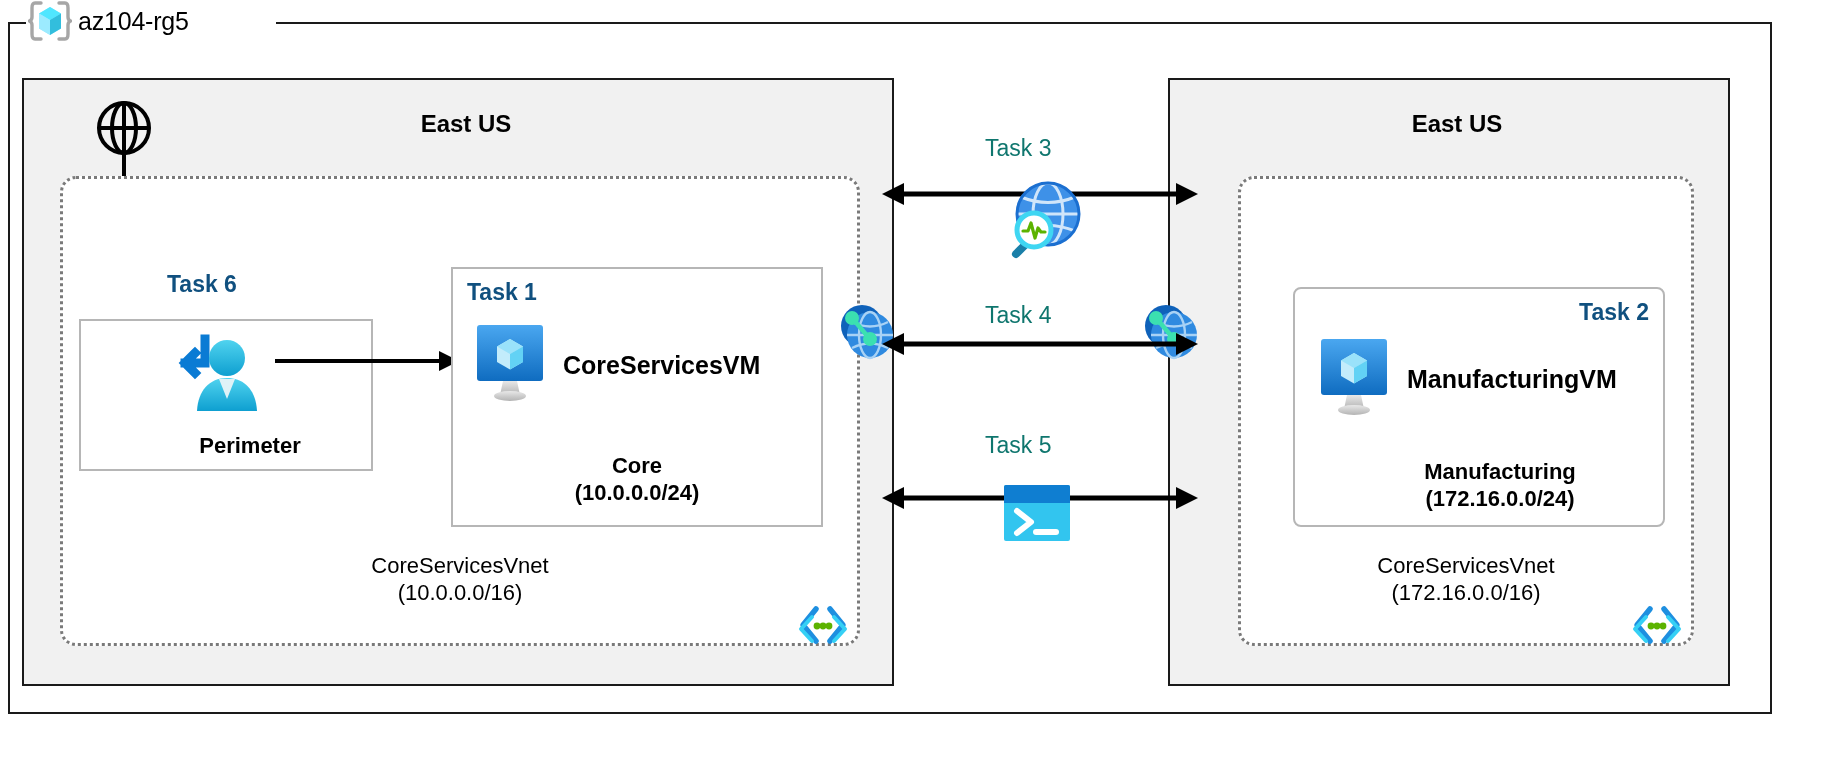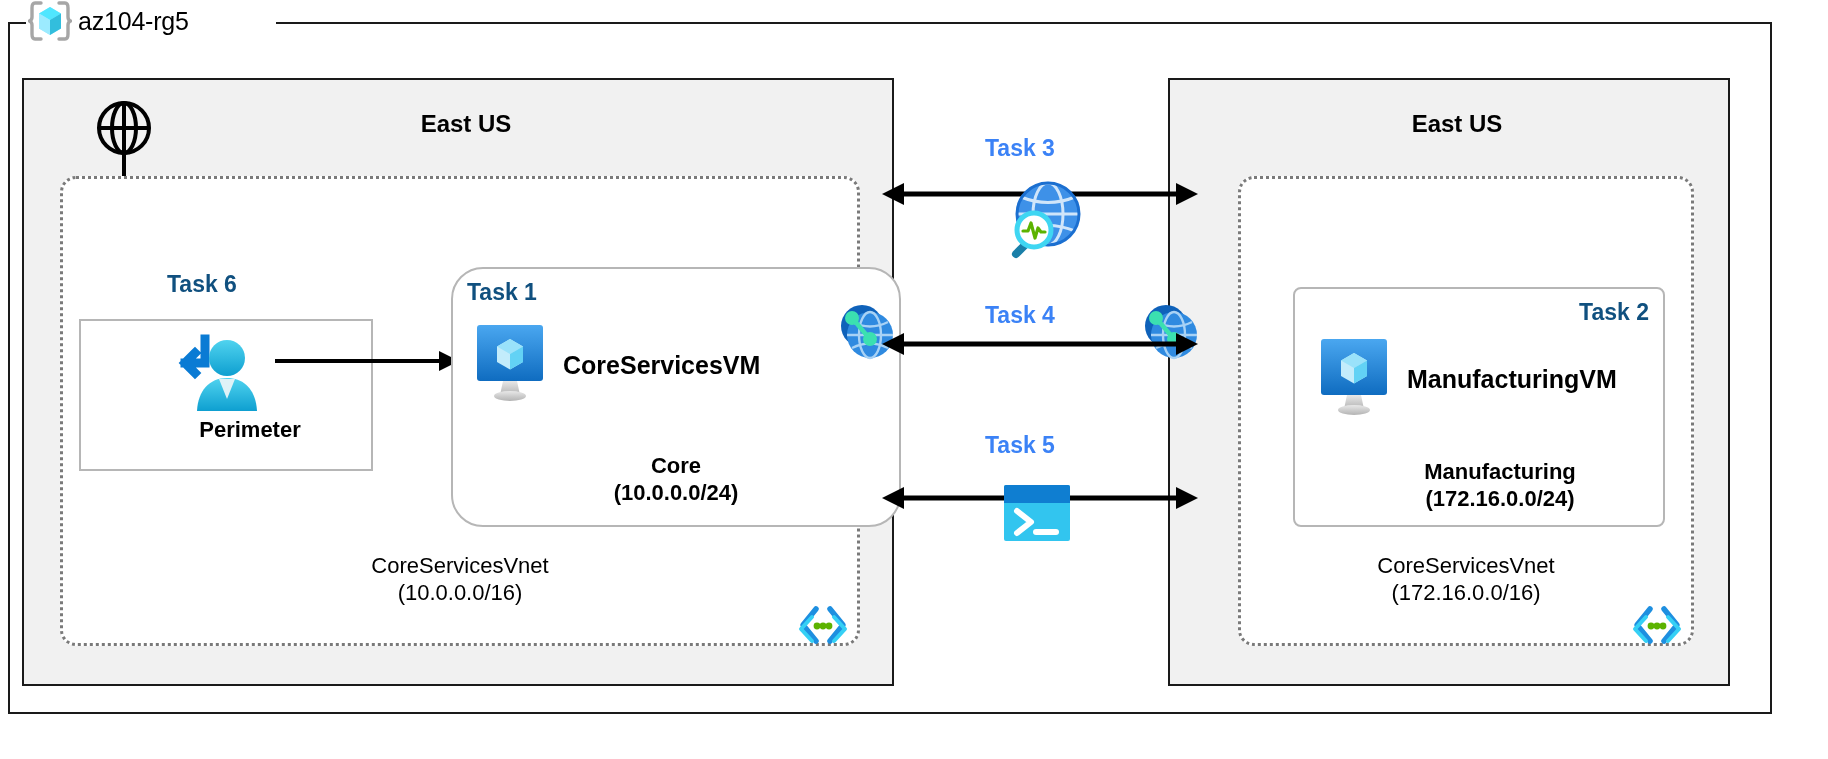--- a/index.html
+++ b/index.html
@@ -27,37 +27,37 @@
   #vnet-core{left:36px;top:96px;width:800px;height:470px;}
   #vnet-manu{left:68px;top:96px;width:456px;height:470px;}
   .vnet-label{position:absolute;left:0;right:0;text-align:center;font-size:22px;font-weight:normal;line-height:1.22;color:#000;}
   #vnet-core .vnet-label{bottom:36px;}
   #vnet-manu .vnet-label{bottom:36px;}
   .vnet-corner{position:absolute;right:8px;bottom:-4px;width:52px;height:44px;}
 
   
   .subnet{position:absolute;background:#fff;border:2px solid #b6b6b6;box-sizing:border-box;}
   #subnet-perimeter{left:16px;top:140px;width:294px;height:152px;}
-  #subnet-core{left:388px;top:88px;width:450px;height:260px;border-radius:32px;}
+  #subnet-core{left:388px;top:88px;width:372px;height:260px;}
   #subnet-manu{left:52px;top:108px;width:372px;height:240px;border-radius:8px;}
   .subnet-text{position:absolute;left:0;right:0;text-align:center;font-size:22px;font-weight:bold;line-height:1.22;color:#000;}
 
   .task-label{position:absolute;font-size:23px;font-weight:bold;color:#10507f;white-space:nowrap;text-align:right;}
 
   
   .vm-row{position:absolute;display:flex;align-items:center;gap:16px;}
   .vm-name{font-size:25px;font-weight:bold;color:#000;white-space:nowrap;}
 
   
   .line{position:absolute;background:#000;}
   .hline{height:4px;}
   .vline{width:4px;}
   .arrow-svg{position:absolute;overflow:visible;}
 
-  .center-task{position:absolute;text-align:center;font-size:23px;font-weight:bold;color:#3b82f6;white-space:nowrap;}
+  .center-task{position:absolute;text-align:center;font-size:23px;font-weight:normal;color:#0f766e;white-space:nowrap;}
   .center-icon{position:absolute;}
   .peer-icon{position:absolute;width:62px;height:62px;}
   .globe-black{position:absolute;}
 </style>
 </head>
 <body>
 
 <div class="stage">
 
   <div class="rg-frame"></div>
@@ -105,21 +105,21 @@
                 <stop offset="0" stop-color="#50d3ef"></stop>
                   <stop offset="1" stop-color="#0e9fd0"></stop>
               </linearGradient>
             </defs>
             <path d="M36 6 L36 30 L16 30 M16 30 L26 20 M16 30 L26 40" fill="none" stroke="#0a7bd4" stroke-width="9" stroke-linecap="square"></path>
             <circle cx="58" cy="25" r="18" fill="url(#pgrad)"></circle>
             <path d="M58 45 C40 45 29 58 28 78 L88 78 C87 58 76 45 58 45 Z" fill="url(#pgrad)"></path>
             <path d="M50 46 L58 66 L66 46 Z" fill="#dff2f7"></path>
           </svg>
         </div>
-        <div class="subnet-text" style="bottom:25px;padding-left:48px;">
+        <div class="subnet-text" style="bottom:9px;padding-left:48px;">
           <div>Perimeter</div>
         </div>
       </div>
 
       <div class="line hline" style="left:212px;top:180px;width:170px;"></div>
       <svg class="arrow-svg" style="left:372px;top:169px;" width="26" height="26">
         <polygon points="24,13 4,3 4,23" fill="#000"></polygon>
       </svg>
 
       <div class="subnet" id="subnet-core">

